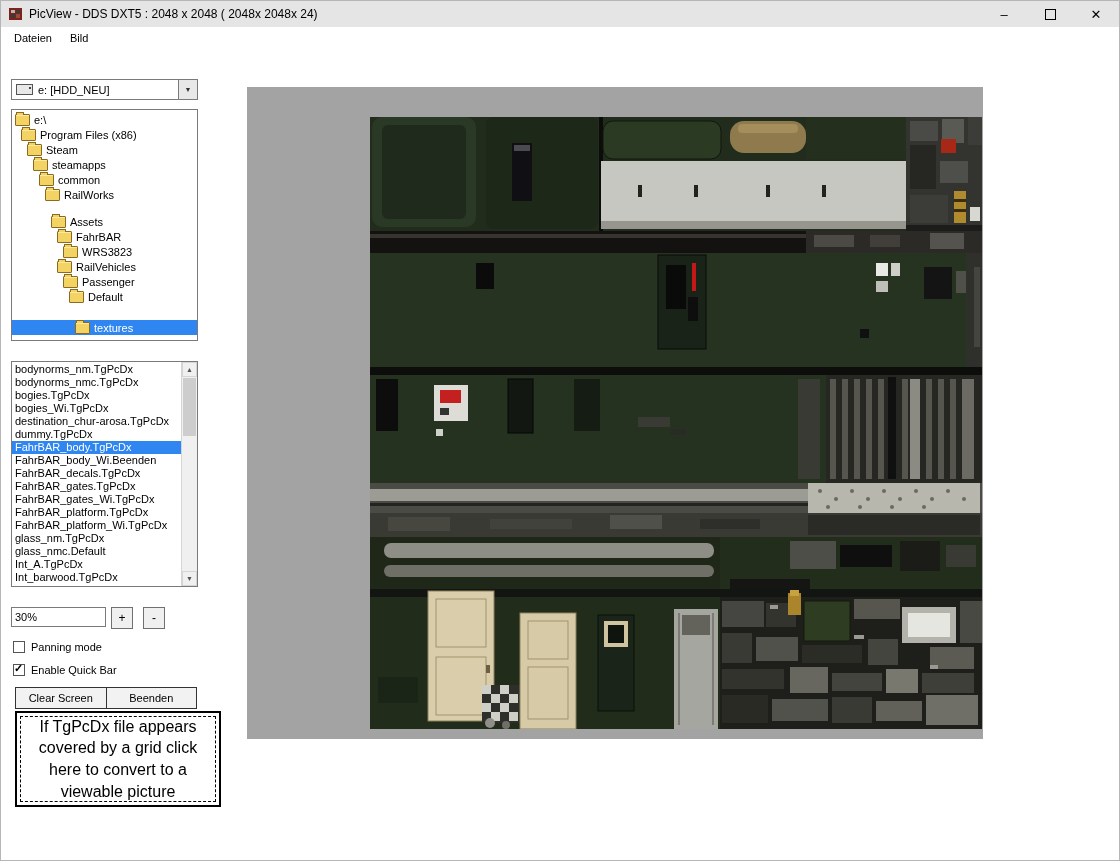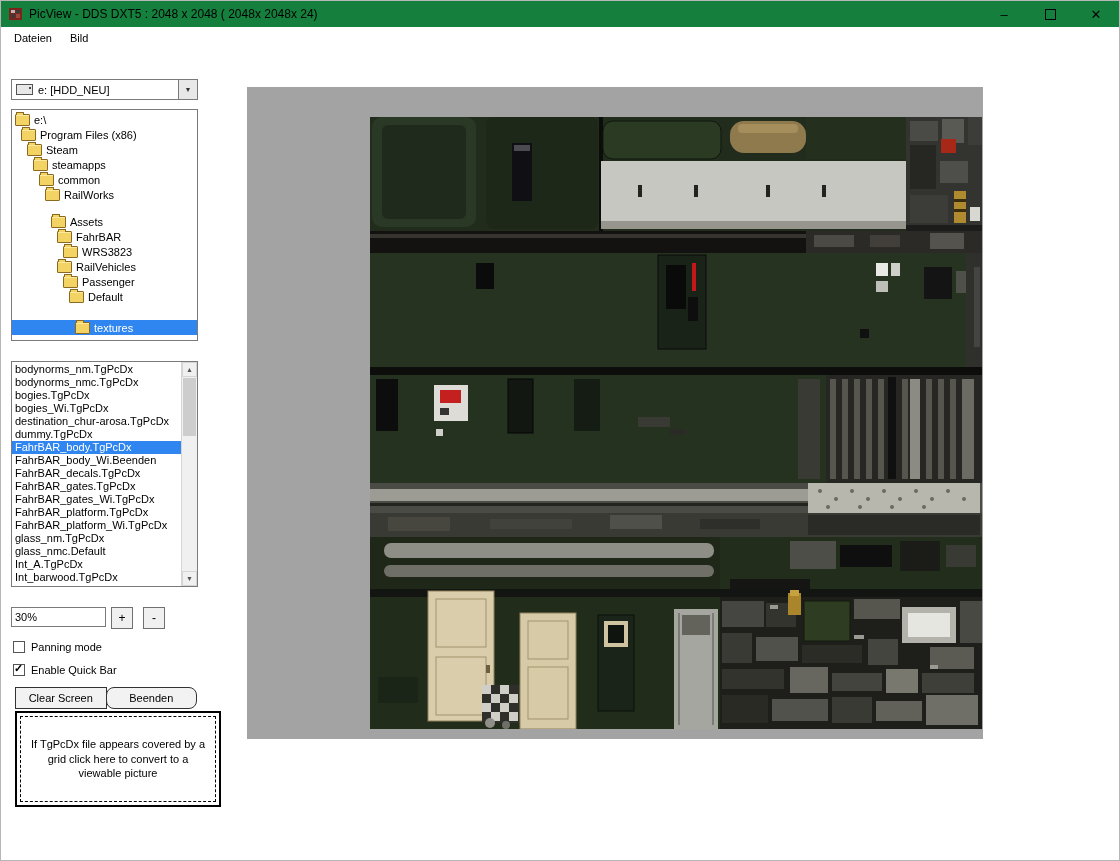--- a/index.html
+++ b/index.html
@@ -1,20 +1,20 @@
 <!DOCTYPE html>
 <html><head>
 <meta charset="utf-8">
 <style>
   html,body{margin:0;padding:0;background:#fff;}
   body{width:1120px;height:861px;font-family:"Liberation Sans",sans-serif;font-size:11px;color:#000;position:relative;overflow:hidden;}
   .window{position:absolute;inset:0;border:1px solid #b6b6b6;box-sizing:border-box;background:#fff;}
 
   
-  .titlebar{height:26px;display:flex;align-items:center;background:#15803d;}
+  .titlebar{height:26px;display:flex;align-items:center;background:#e5e5e5;}
   .app-icon{width:14px;height:14px;margin:0 6px 0 8px;flex:none;}
   .title-text{font-size:12px;}
   .win-controls{margin-left:auto;display:flex;height:100%;}
   .win-btn{width:46px;height:100%;display:flex;align-items:center;justify-content:center;font-size:13px;cursor:default;}
   .max-glyph{width:9px;height:9px;border:1px solid #000;display:inline-block;}
 
   
   .menubar{height:22px;display:flex;align-items:center;padding-left:4px;background:#fff;}
   .menu-item{padding:3px 9px;}
 
@@ -47,24 +47,24 @@
   .zoom-btn.minus{left:132px;}
 
   .checkline{position:absolute;left:12px;display:flex;align-items:center;height:14px;}
   .checkline.c1{top:639px;}
   .checkline.c2{top:662px;}
   .cb-box{width:12px;height:12px;border:1px solid #555;background:#fff;margin-right:6px;position:relative;flex:none;box-sizing:border-box;}
   .cb-box.checked::after{content:"✓";position:absolute;left:0px;top:-3px;font-size:11px;font-weight:bold;color:#000;}
 
   .btnrow{position:absolute;left:14px;top:686px;width:182px;height:22px;display:flex;}
   .push-btn{flex:1;background:#f2f2f2;border:1px solid #333;box-sizing:border-box;display:flex;align-items:center;justify-content:center;font-size:11px;}
-  .push-btn + .push-btn{margin-left:-1px;border-radius:8px;}
+  .push-btn + .push-btn{margin-left:-1px;}
 
   .hintbox{position:absolute;left:14px;top:710px;width:206px;height:96px;border:2px solid #000;background:#fff;box-sizing:border-box;padding:3px;}
-  .hint-inner{width:100%;height:100%;border:1px dashed #000;box-sizing:border-box;display:flex;align-items:center;justify-content:center;text-align:center;padding:4px;font-size:11px;line-height:1.35;}
+  .hint-inner{width:100%;height:100%;border:1px dashed #000;box-sizing:border-box;display:flex;align-items:center;justify-content:center;text-align:center;padding:4px;font-size:16px;line-height:1.35;}
 
   
   .picture-area{position:absolute;left:246px;top:86px;width:736px;height:652px;background:#a3a3a3;}
   .texture{position:absolute;left:123px;top:30px;width:612px;height:612px;}
 </style>
 </head>
 <body>
 
 <div class="window">
 

